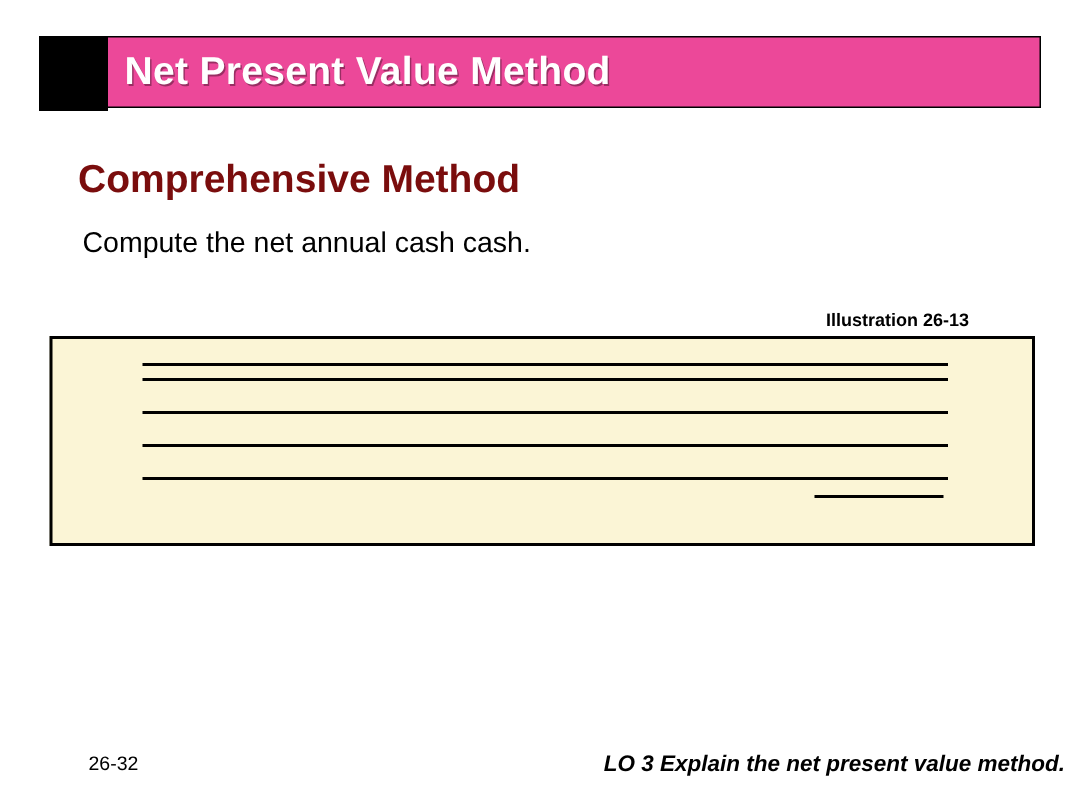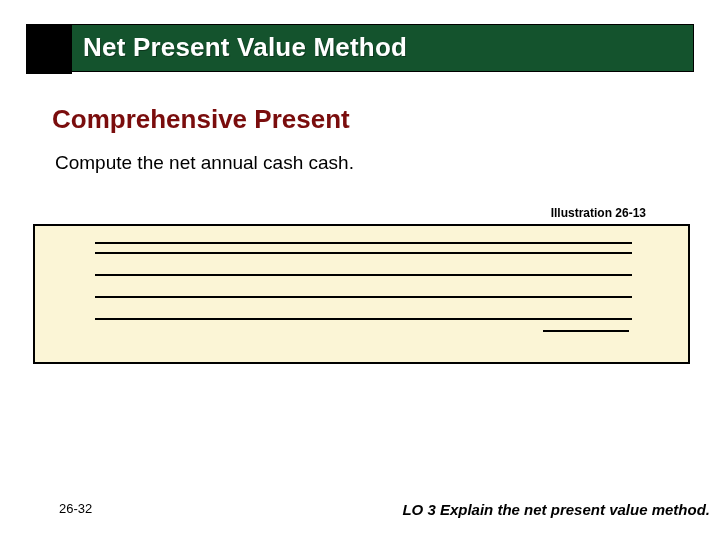--- a/index.html
+++ b/index.html
@@ -10,21 +10,21 @@
       font-family: Arial, Helvetica, sans-serif;
       position: relative;
       overflow: hidden;
     }
     .banner {
       position: absolute;
       left: 26px;
       top: 24px;
       width: 668px;
       height: 48px;
-      background: #14532d;
+      background: #ec4899;
       border: 1px solid #000;
     }
     .banner-tab {
       position: absolute;
       left: -1px;
       top: -1px;
       width: 46px;
       height: 50px;
       background: #000;
     }
@@ -113,21 +113,21 @@
     }
   </style>
 </head>
 <body>
 
 <div class="banner">
   <div class="banner-tab"></div>
   <div class="banner-title">Net Present Value Method</div>
 </div>
 
-<div class="section-title">Comprehensive Present</div>
+<div class="section-title">Comprehensive Method</div>
 
 <div class="instruction">Compute the net annual cash cash.</div>
 
 <div class="illustration-label">Illustration 26-13</div>
 
 <div class="illustration-box">
   <div class="table">
     <div class="row"></div>
     <div class="row-head"></div>
     <div class="row"></div>

